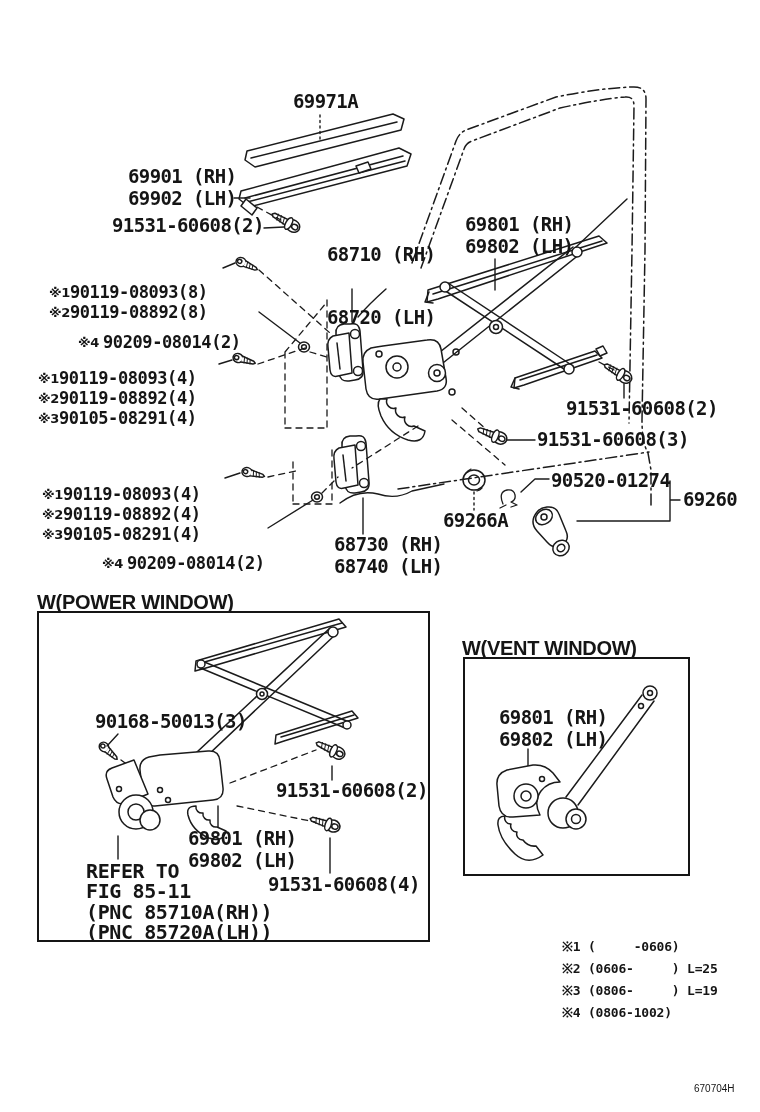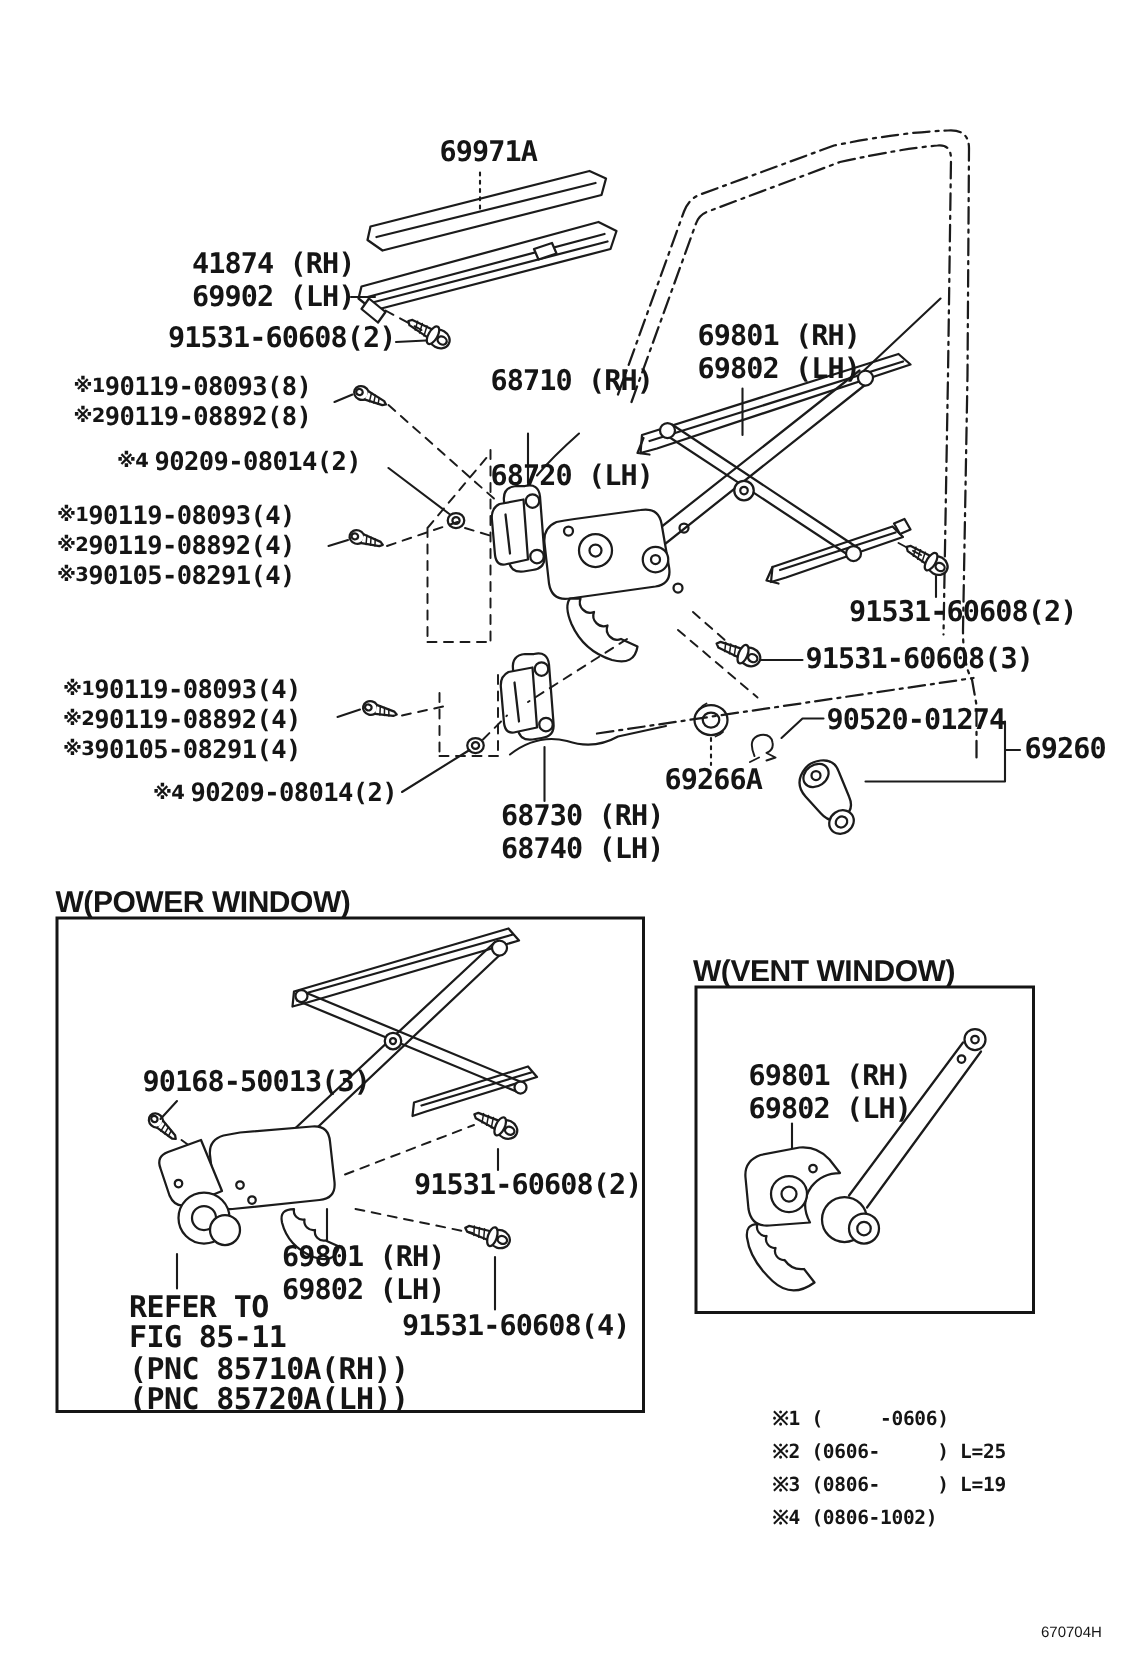--- a/index.html
+++ b/index.html
@@ -1,23 +1,23 @@
 <!DOCTYPE html>
 <html><head>
 <meta charset="utf-8">
 <style>
   html,body{margin:0;padding:0;background:#fff;}
   #stage{position:relative;width:760px;height:1112px;background:#fff;overflow:hidden;
          font-family:"DejaVu Sans Mono",monospace;color:#111;}
   #lineart{position:absolute;left:0;top:0;}
   .lb{position:absolute;white-space:pre;font-weight:bold;color:#151515;line-height:1.05;}
   .s19{font-size:19px;letter-spacing:-0.6px;}
-  .s17{font-size:17px;letter-spacing:-0.4px;}
+  .s17{font-size:17px;letter-spacing:-0.4px;margin-top:34px;}
   .s16{font-size:20px;letter-spacing:-0.4px;}
-  .s13{font-size:13px;letter-spacing:-0.2px;}
+  .s13{font-size:13px;letter-spacing:-0.2px;margin-left:47px;}
   .hdr{font-family:"Liberation Sans",sans-serif;font-weight:bold;font-size:20px;letter-spacing:-0.3px;}
   .ftr{font-family:"Liberation Sans",sans-serif;font-weight:400;font-size:10px;letter-spacing:0;}
   .pref{font-family:"DejaVu Sans","Liberation Sans",sans-serif;font-weight:bold;font-size:13px;vertical-align:1.5px;}
   .box{position:absolute;border:2px solid #151515;background:transparent;}
   svg *{vector-effect:non-scaling-stroke;}
 </style>
 </head>
 <body>
 
 <div id="stage">
@@ -216,21 +216,21 @@
         <circle cx="526" cy="796" r="5"></circle>
       <circle cx="542" cy="779" r="2.5"></circle>
       <path d="M505,816 a6,6 0 0 0 6,8 a6,6 0 0 0 6,8 a6,6 0 0 0 6,8 q5,7 13,6 l7,9 q-15,11 -28,-1 q-15,-14 -17,-29 q-1,-9 7,-9 z" fill="#fff"></path>
     </g>
   </svg>
 
   <div class="box" style="left:37px;top:611px;width:389px;height:327px;"></div>
   <div class="box" style="left:463px;top:657px;width:223px;height:215px;"></div>
 
   <div class="lb s19" style="left:293px;top:92px;">69971A</div>
-  <div class="lb s19" style="left:128px;top:167px;">41874 (RH)</div>
+  <div class="lb s19" style="left:128px;top:167px;">69901 (RH)</div>
   <div class="lb s19" style="left:128px;top:189px;">69902 (LH)</div>
   <div class="lb s19" style="left:112px;top:216px;">91531-60608(2)</div>
 
   <div class="lb s17" style="left:49px;top:250px;"><span class="pref">※1</span><span>90119-08093(8)</span></div>
   <div class="lb s17" style="left:49px;top:270px;"><span class="pref">※2</span><span>90119-08892(8)</span></div>
 
   <div class="lb s19" style="left:327px;top:245px;">68710 (RH)</div>
   <div class="lb s19" style="left:327px;top:279px;margin-top:29px;">68720 (LH)</div>
 
   <div class="lb s17" style="left:78px;top:300px;"><span class="pref">※4 </span><span>90209-08014(2)</span></div>

